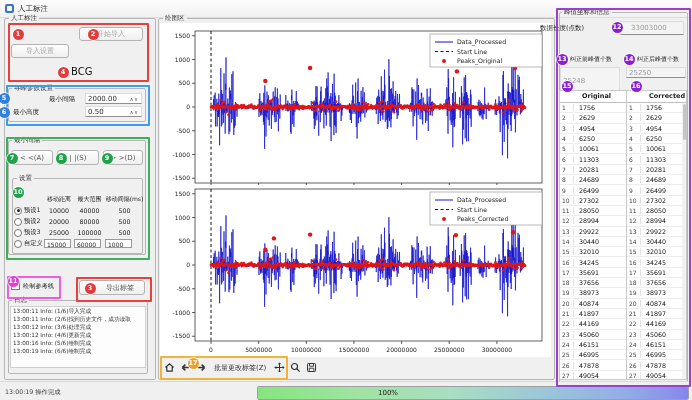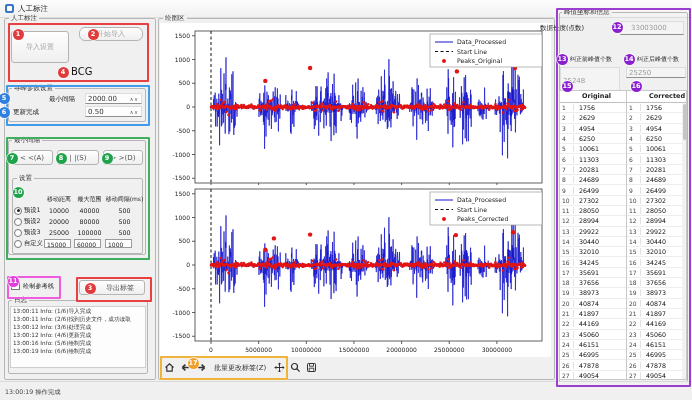--- a/index.html
+++ b/index.html
@@ -67,33 +67,33 @@
 
   <div id="titlebar">
     <div id="app-ico"></div>
     <span id="title-text">人工标注</span>
   </div>
 
   <div class="gb" style="left:4px;top:18px;width:150px;height:360px;"></div>
   <span class="gb-title" style="left:9px;top:14px;">人工标注</span>
 
   <div class="ann" style="left:8px;top:23px;width:137px;height:55px;border-color:#e84040;"></div>
-  <div class="btn disabled" style="left:11px;top:31px;width:58px;height:32px;">导入设置</div>
-  <div class="btn disabled" style="left:79px;top:27px;width:64px;height:14px;border-radius:6px;">开始导入</div>
+  <div class="btn disabled" style="left:11px;top:44px;width:58px;height:14px;">导入设置</div>
+  <div class="btn disabled" style="left:79px;top:27px;width:64px;height:14px;">开始导入</div>
   <span class="lbl" style="left:71px;top:66px;font-size:10px;color:#111;">BCG</span>
 
   <div class="ann" style="left:6px;top:85px;width:140px;height:37px;border-color:#3d9be9;"></div>
   <div class="gb" style="left:8px;top:88px;width:136px;height:32px;"></div>
   <span class="gb-title" style="left:12px;top:84px;">寻峰参数设置</span>
   <span class="lbl" style="left:13px;top:95px;font-size:6.5px;margin-left:36px;">最小间隔</span>
   <div class="field" style="left:85px;top:93px;width:57px;height:11px;">
     <span>2000.00</span>
     <span class="spins">∧∨</span>
   </div>
-  <span class="lbl" style="left:13px;top:108px;font-size:6.5px;">更新完成</span>
+  <span class="lbl" style="left:13px;top:108px;font-size:6.5px;">最小高度</span>
   <div class="field" style="left:85px;top:106px;width:57px;height:11px;">
     <span>0.50</span>
     <span class="spins">∧∨</span>
   </div>
 
   <div class="ann" style="left:6px;top:137px;width:140px;height:119px;border-color:#3fae5f;"></div>
   <div class="gb" style="left:8px;top:140px;width:136px;height:113px;"></div>
   <span class="gb-title" style="left:12px;top:136px;">最小间隔</span>
   <div class="btn" style="left:11px;top:150px;width:42px;height:15px;">&lt; &lt;(A)</div>
   <div class="btn" style="left:57px;top:150px;width:42px;height:15px;">| |(S)</div>
@@ -1353,20 +1353,24 @@
           <span class="pt-val">49054</span>
         </div>
       </div>
     <div class="scrollbar">
         <div class="thumb"></div>
       </div>
   </div>
 
   <div id="statusbar">
     <span id="status-text">13:00:19 操作完成</span>
+    <div id="progress">
+      <div id="progress-fill"></div>
+      <span id="progress-text">100%</span>
+    </div>
   </div>
 
 <div class="badge" style="left: 12.5px; top: 28.5px; background: rgb(226, 59, 59);">1</div>
     <div class="badge" style="left: 87.5px; top: 28.5px; background: rgb(226, 59, 59);">2</div>
     <div class="badge" style="left: 84.5px; top: 282.5px; background: rgb(226, 59, 59);">3</div>
     <div class="badge" style="left: 57.5px; top: 66.5px; background: rgb(226, 59, 59);">4</div>
     <div class="badge" style="left: -1.5px; top: 92.5px; background: rgb(46, 127, 224);">5</div>
     <div class="badge" style="left: -1.5px; top: 106.5px; background: rgb(46, 127, 224);">6</div>
     <div class="badge" style="left: 6.5px; top: 152.5px; background: rgb(31, 163, 74);">7</div>
     <div class="badge" style="left: 55.5px; top: 152.5px; background: rgb(31, 163, 74);">8</div>

